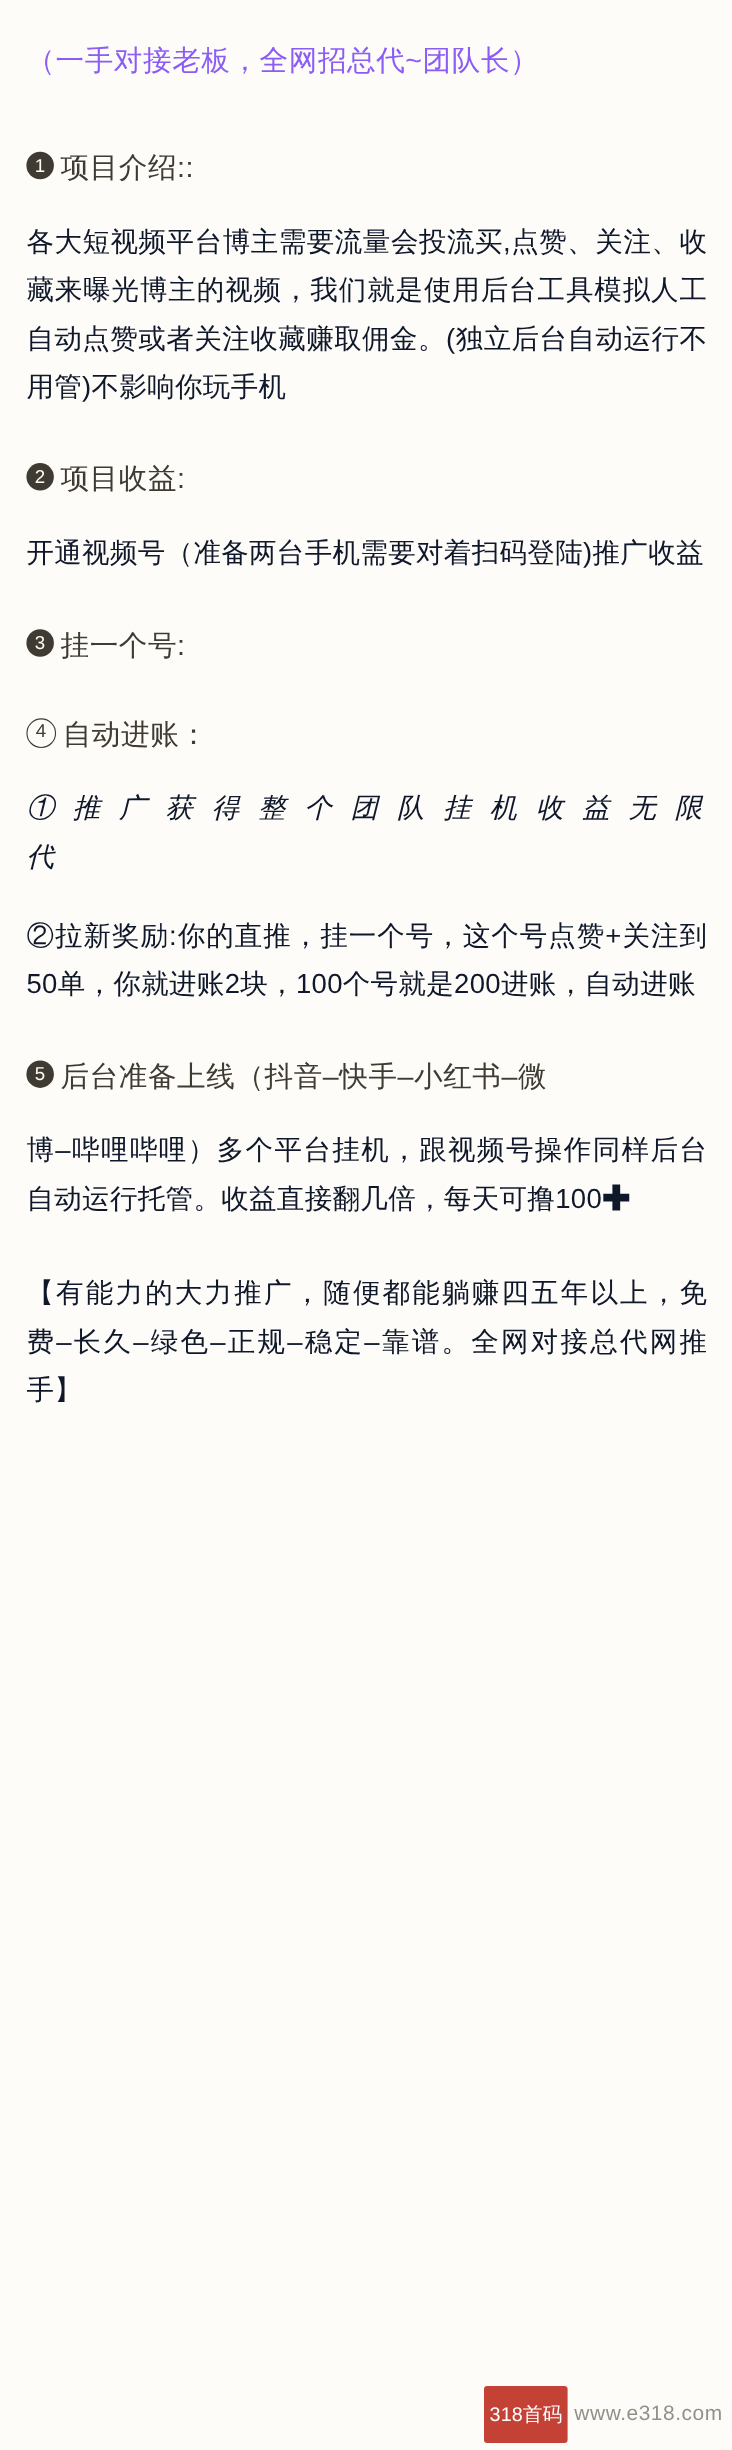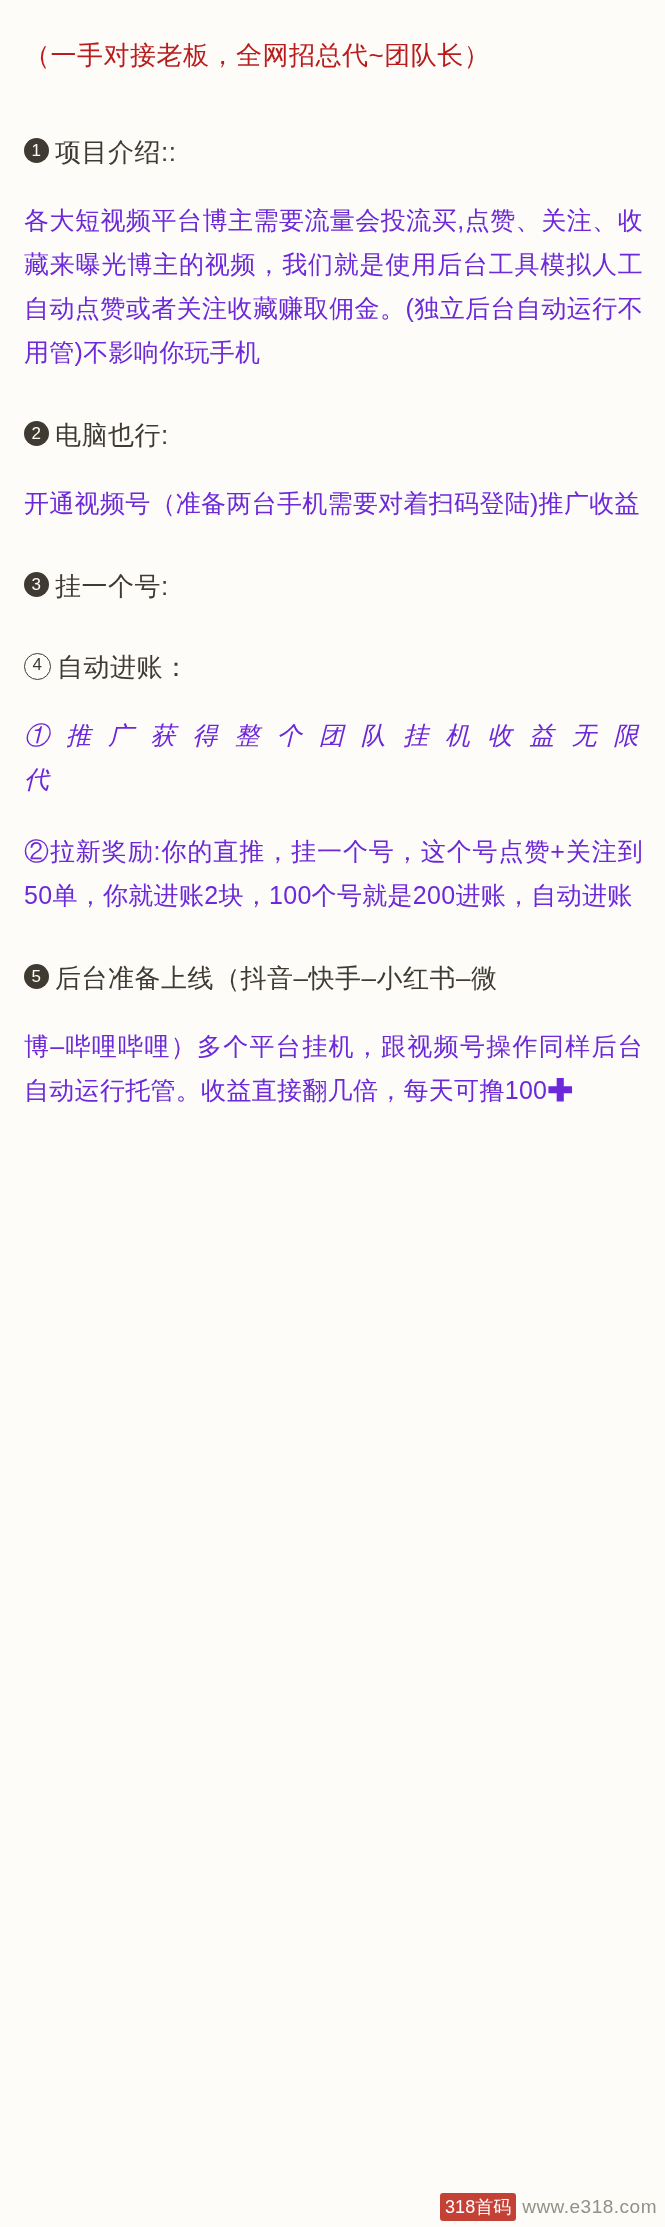--- a/index.html
+++ b/index.html
@@ -18,21 +18,21 @@
     width: 665px;
     min-height: 2227px;
     background: #fdfcf8;
     box-sizing: border-box;
     padding: 30px 22px 70px 22px;
     position: relative;
   }
   .headline {
     font-size: 26px;
     line-height: 1.5;
-    color: #b91c1c;
+    color: #8b5cf6;
     letter-spacing: 0.5px;
     margin: 6px 0 58px 2px;
   }
   .section {
     margin-bottom: 42px;
   }
   .sec-title {
     font-size: 26px;
     line-height: 1.5;
     color: #3f3b33;
@@ -60,21 +60,21 @@
   }
   .numbull.hollow {
     border: 1.6px solid #3f3b33;
     color: #3f3b33;
     border-radius: 50%;
     line-height: 22px;
   }
   .body-text {
     font-size: 25px;
     line-height: 1.76;
-    color: #6d28d9;
+    color: #0f172a;
     letter-spacing: 0.3px;
     margin: 0 0 0 2px;
     text-align: justify;
     text-justify: inter-ideograph;
   }
   .spread {
     letter-spacing: 4.5px;
     font-style: italic;
   }
   .big-plus {
@@ -94,21 +94,21 @@
     font-size: 19px;
     color: #8f8a82;
     letter-spacing: 0.5px;
     opacity: .95;
   }
   .wm-badge {
     display: inline-block;
     background: #c2372c;
     color: #fff;
     font-size: 18px;
-    padding: 2px 5px;
+    padding: 14px 5px;
     border-radius: 3px;
     letter-spacing: 0;
   }
 </style>
 </head>
 <body>
 
 <div class="page">
 
   <div class="headline">（一手对接老板，全网招总代~团队长）</div>
@@ -117,21 +117,21 @@
     <div class="sec-title">
       <span class="numbull filled">1</span>
       <span>项目介绍::</span>
     </div>
     <p class="body-text">各大短视频平台博主需要流量会投流买,点赞、关注、收藏来曝光博主的视频，我们就是使用后台工具模拟人工自动点赞或者关注收藏赚取佣金。(独立后台自动运行不用管)不影响你玩手机</p>
   </div>
 
   <div class="section">
     <div class="sec-title">
       <span class="numbull filled">2</span>
-      <span>电脑也行:</span>
+      <span>项目收益:</span>
     </div>
     <p class="body-text">开通视频号（准备两台手机需要对着扫码登陆)推广收益</p>
   </div>
 
   <div class="section">
     <div class="sec-title">
       <span class="numbull filled">3</span>
       <span>挂一个号:</span>
     </div>
   </div>
@@ -148,19 +148,20 @@
   </div>
 
   <div class="section">
     <div class="sec-title">
       <span class="numbull filled">5</span>
       <span>后台准备上线（抖音–快手–小红书–微</span>
     </div>
     <p class="body-text"><span>博–哔哩哔哩）多个平台挂机，跟视频号操作同样后台自动运行托管。收益直接翻几倍，每天可撸100</span><span class="big-plus">✚</span></p>
   </div>
 
+  <p class="body-text">【有能力的大力推广，随便都能躺赚四五年以上，免费–长久–绿色–正规–稳定–靠谱。全网对接总代网推手】</p>
 
   <div class="watermark">
     <span class="wm-badge">318首码</span>
     <span>www.e318.com</span>
   </div>
 
 </div>
 
 </body></html>

